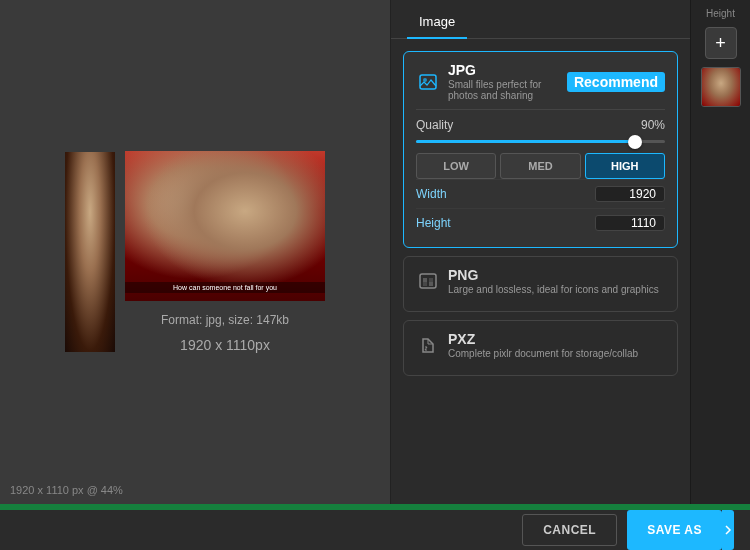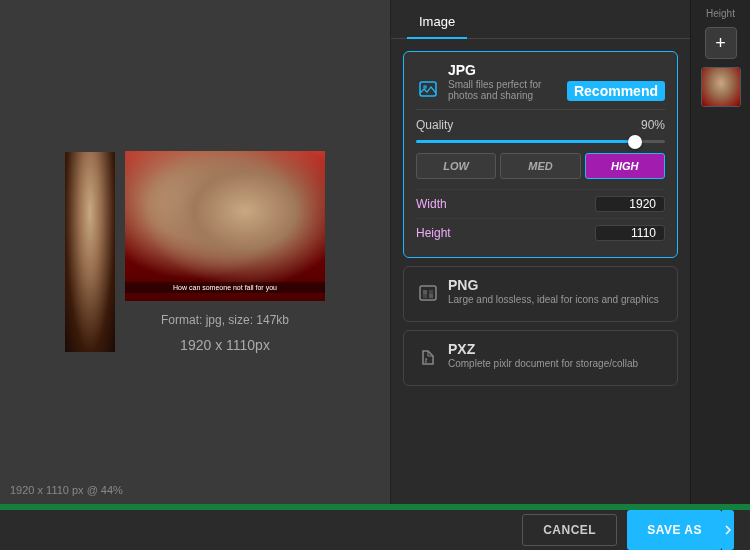--- a/index.html
+++ b/index.html
@@ -164,21 +164,21 @@
       cursor: pointer;
     }
 
     .format-card.unselected {
       border: 1.5px solid #444;
       background: transparent;
     }
 
     .format-header {
       display: flex;
-      align-items: flex-end;
+      align-items: center;
       gap: 8px;
       margin-bottom: 6px;
     }
 
     .format-icon {
       width: 24px;
       height: 24px;
       display: flex;
       align-items: center;
       justify-content: center;
@@ -268,55 +268,53 @@
       top: -5px;
       left: 88%;
       transform: translateX(-50%);
       box-shadow: 0 1px 3px rgba(0,0,0,0.5);
     }
 
     
     .quality-buttons {
       display: flex;
       gap: 4px;
-      margin-bottom: 10px;
-      font-style: italic;
     }
 
     .quality-btn {
       flex: 1;
       padding: 6px 4px;
       font-size: 11px;
       font-weight: 600;
       border: 1px solid #555;
       background: #3a3a3a;
       color: #aaa;
       cursor: pointer;
       border-radius: 3px;
       text-align: center;
     }
 
     .quality-btn.active {
-      background: #a21caf;
+      background: #0c4a6e;
       border-color: #1db8ff;
       color: #fff;
     }
 
     
     .dimension-row {
       display: flex;
       align-items: center;
       justify-content: space-between;
       padding: 6px 0;
       border-top: 1px solid #3a3a3a;
     }
 
     .dimension-label {
       font-size: 12px;
-      color: #f0abfc;
+      color: #7dd3fc;
     }
 
     .dimension-value {
       background: #222;
       border: 1px solid #444;
       border-radius: 3px;
       padding: 0 8px;
       font-size: 12px;
       color: #fff;
       width: 70px;

